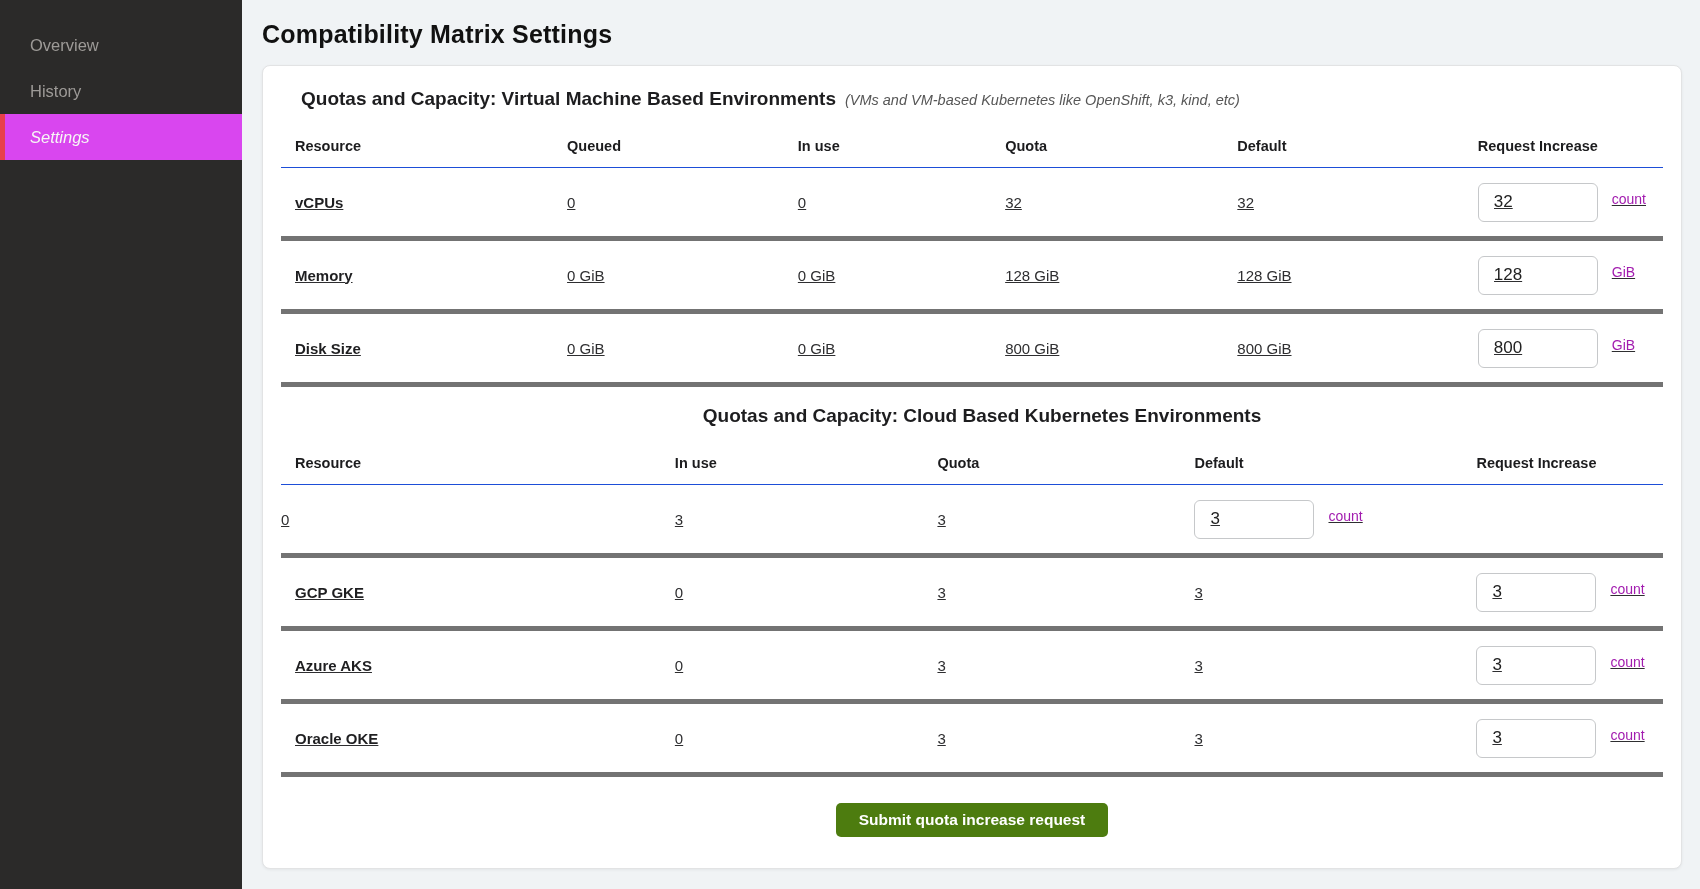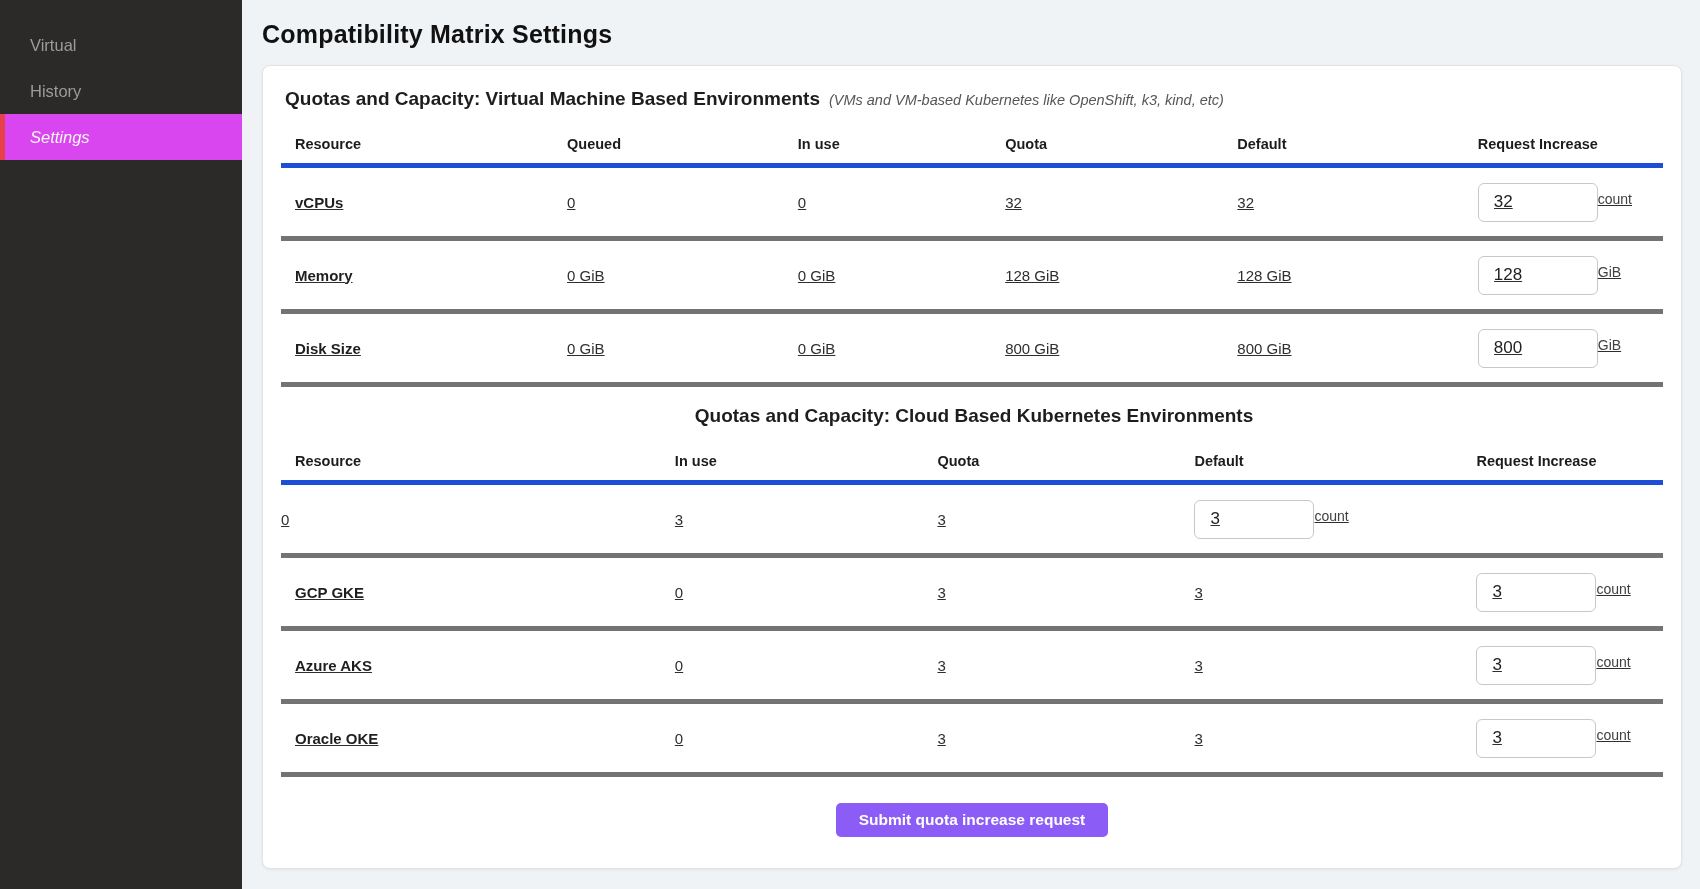--- a/index.html
+++ b/index.html
@@ -64,38 +64,39 @@
 
   .section-title-row {
     padding: 2px 0 14px 4px;
     display: flex;
     align-items: baseline;
   }
   .section-title {
     font-size: 19px;
     font-weight: 700;
     color: #1d1d1f;
+    margin-left: 16px;
   }
   .section-subtitle {
     font-size: 14.5px;
     color: #565656;
     margin-left: 9px;
     font-weight: 400;
     font-style: italic;
   }
   .section-title-row.second { margin-top: 16px; justify-content: center; }
 
   
   .grid-row { display: grid; align-items: center; }
   .t1 { grid-template-columns: 20.7% 16.7% 15% 16.8% 17.4% 1fr; }
   .t2 { grid-template-columns: 28.5% 19% 18.6% 20.4% 1fr; }
 
   .thead {
     height: 44px;
-    border-bottom: 5px solid #1d4ed8;
+    border-bottom: 1px solid #1d4ed8;
     font-size: 14.5px;
     font-weight: 700;
     color: #1c1c1e;
   }
   .trow {
     height: 73px;
     border-bottom: 5px solid #737373;
     font-size: 15px;
     color: #2e2e30;
     text-decoration: underline;
@@ -115,49 +116,49 @@
     border-radius: 6px;
     font-size: 17px;
     font-family: "Liberation Sans", "DejaVu Sans", sans-serif;
     color: #222;
     padding-left: 15px;
     background: #fff;
     outline: none;
   }
   .unit-label {
     font-size: 14px;
-    color: #404040;
-    margin-left: 0;
+    color: #a21caf;
+    margin-left: 14px;
     position: relative;
     top: -3px;
   }
 
   
   .submit-row {
     display: flex;
     justify-content: center;
     padding: 26px 0 10px 0;
   }
   .submit-btn {
-    background: #8b5cf6;
+    background: #4d7c0f;
     color: #ffffff;
     border: none;
     border-radius: 5px;
     font-size: 15.5px;
     font-weight: 700;
     font-family: "Liberation Sans", "DejaVu Sans", sans-serif;
     padding: 8px 23px;
     cursor: pointer;
   }
 </style>
 </head>
 <body>
 
 <nav class="sidebar">
-  <div class="nav-item">Virtual</div>
+  <div class="nav-item">Overview</div>
   <div class="nav-item">History</div>
   <div class="nav-item active">Settings</div>
 </nav>
 
 <main class="main">
   <h1 class="page-title">Compatibility Matrix Settings</h1>
 
   <div class="card">
 
     <div class="section-title-row">

